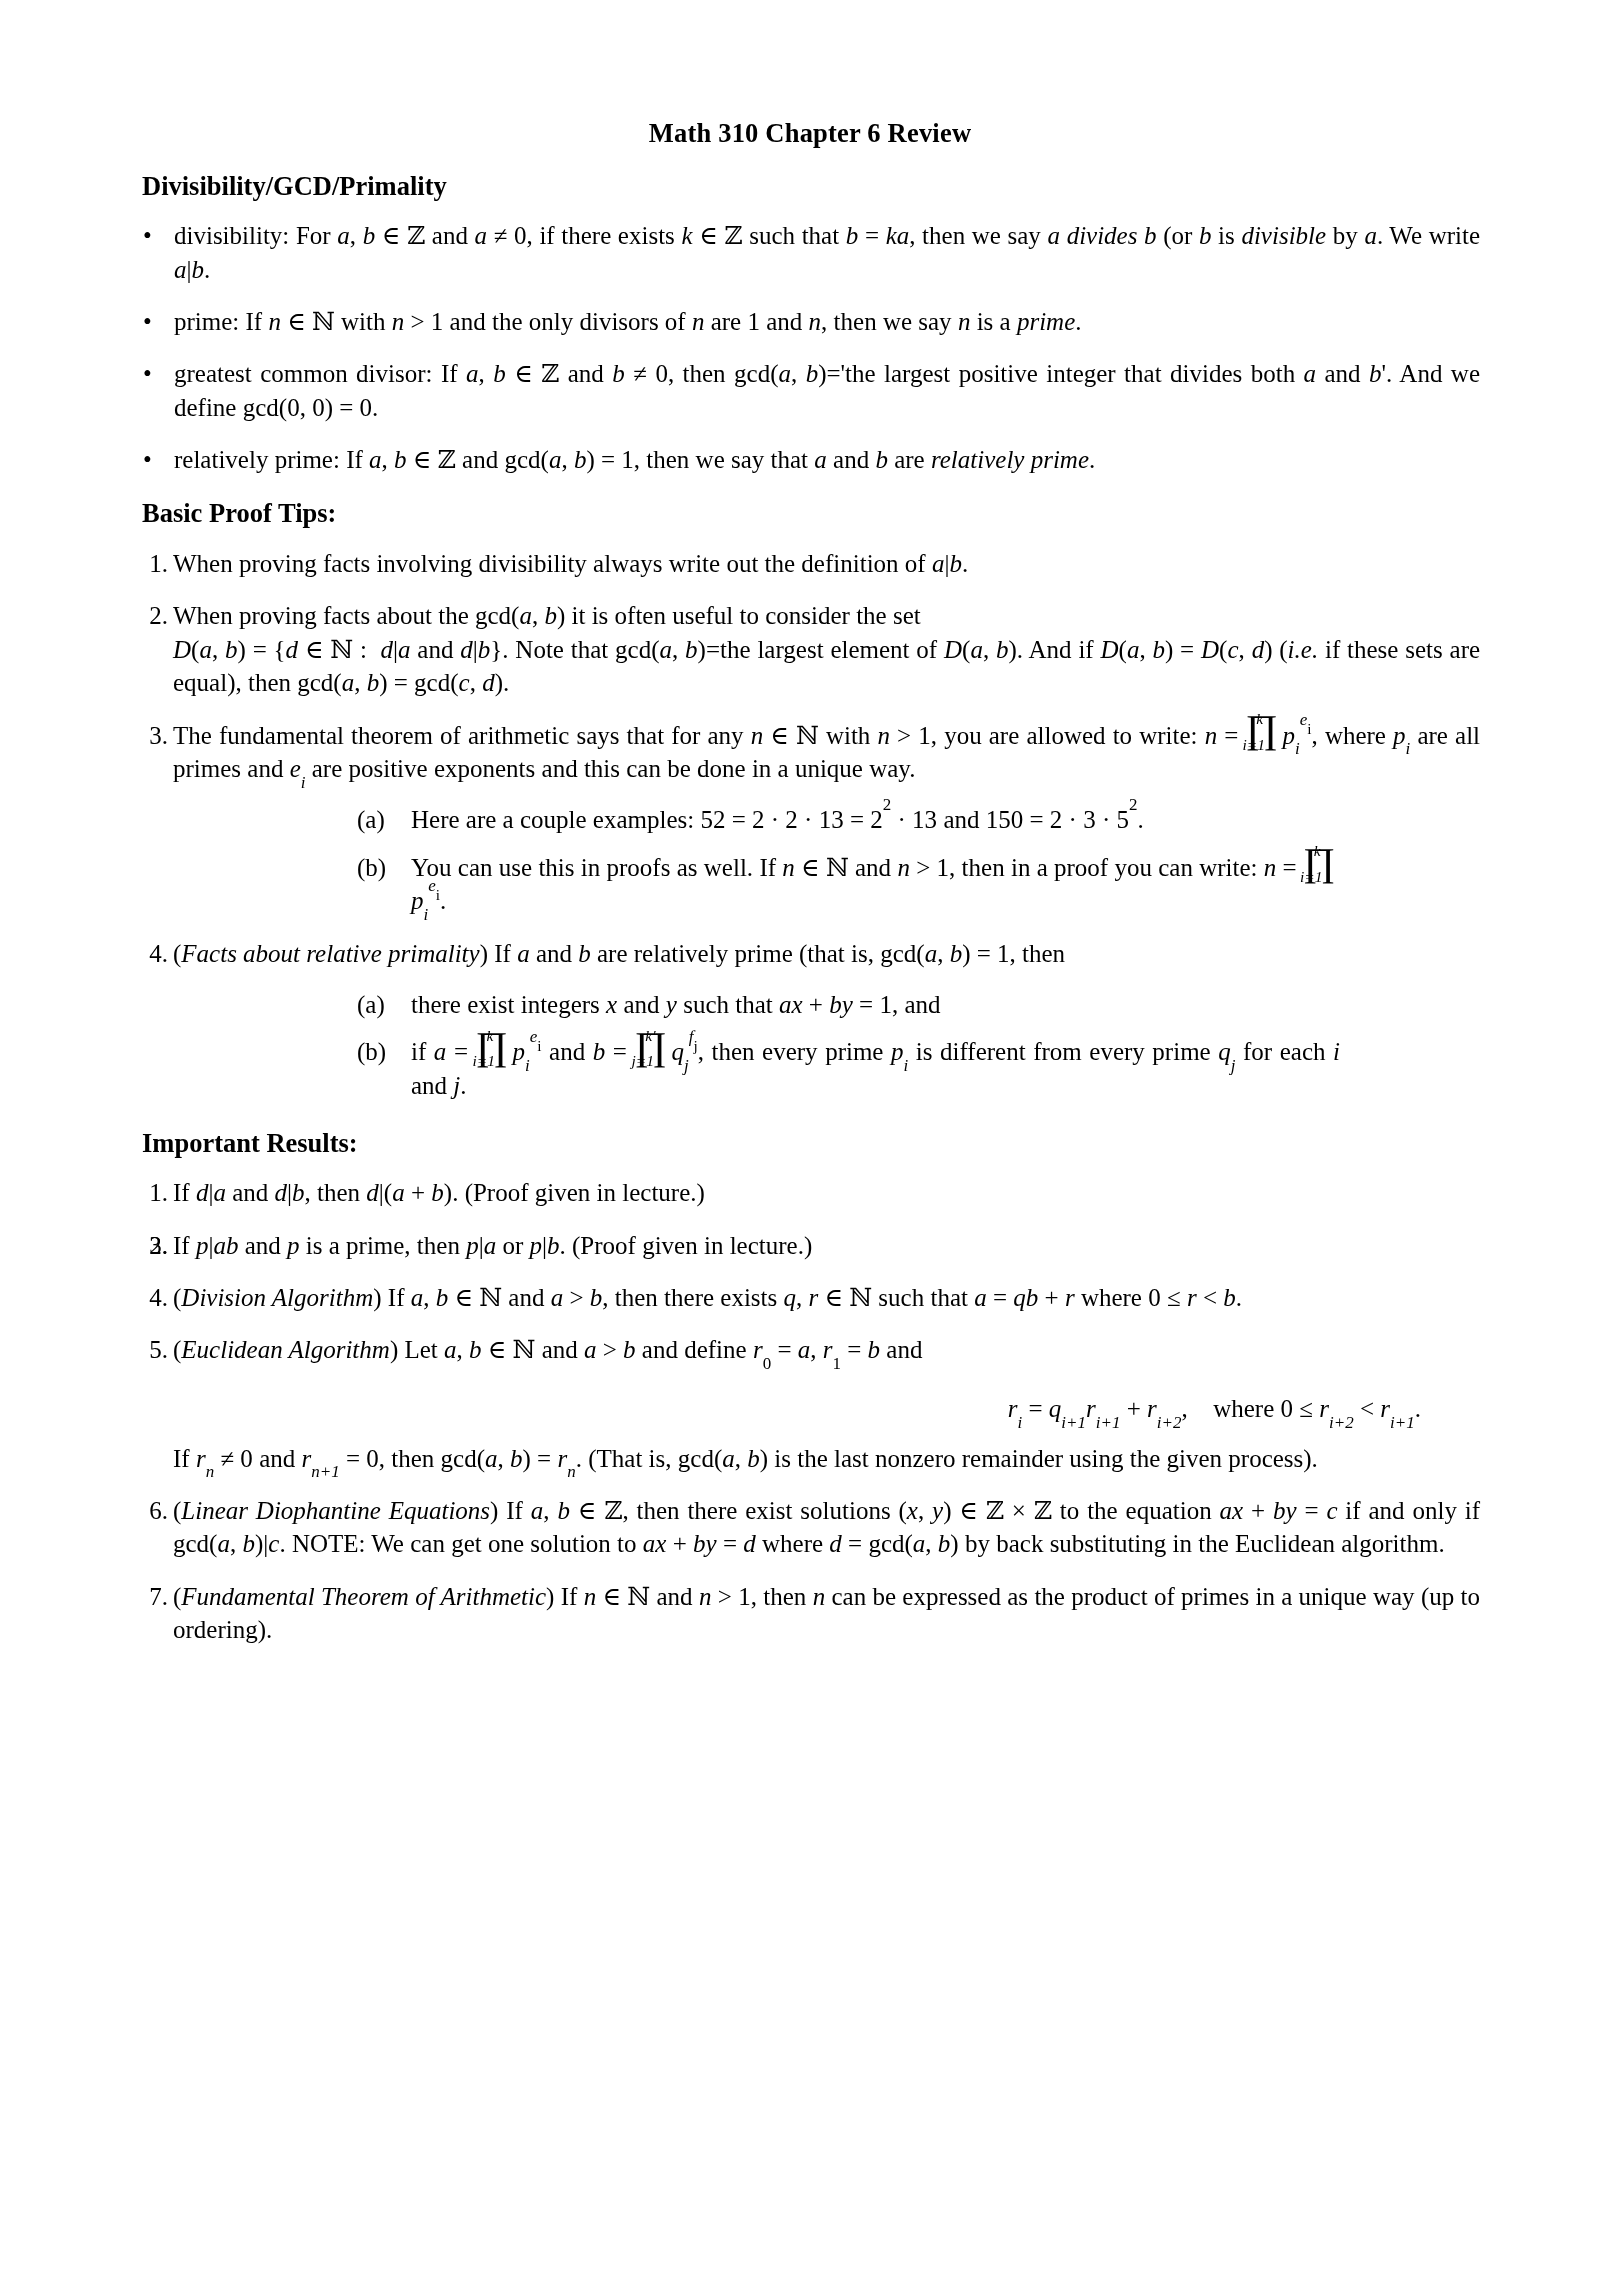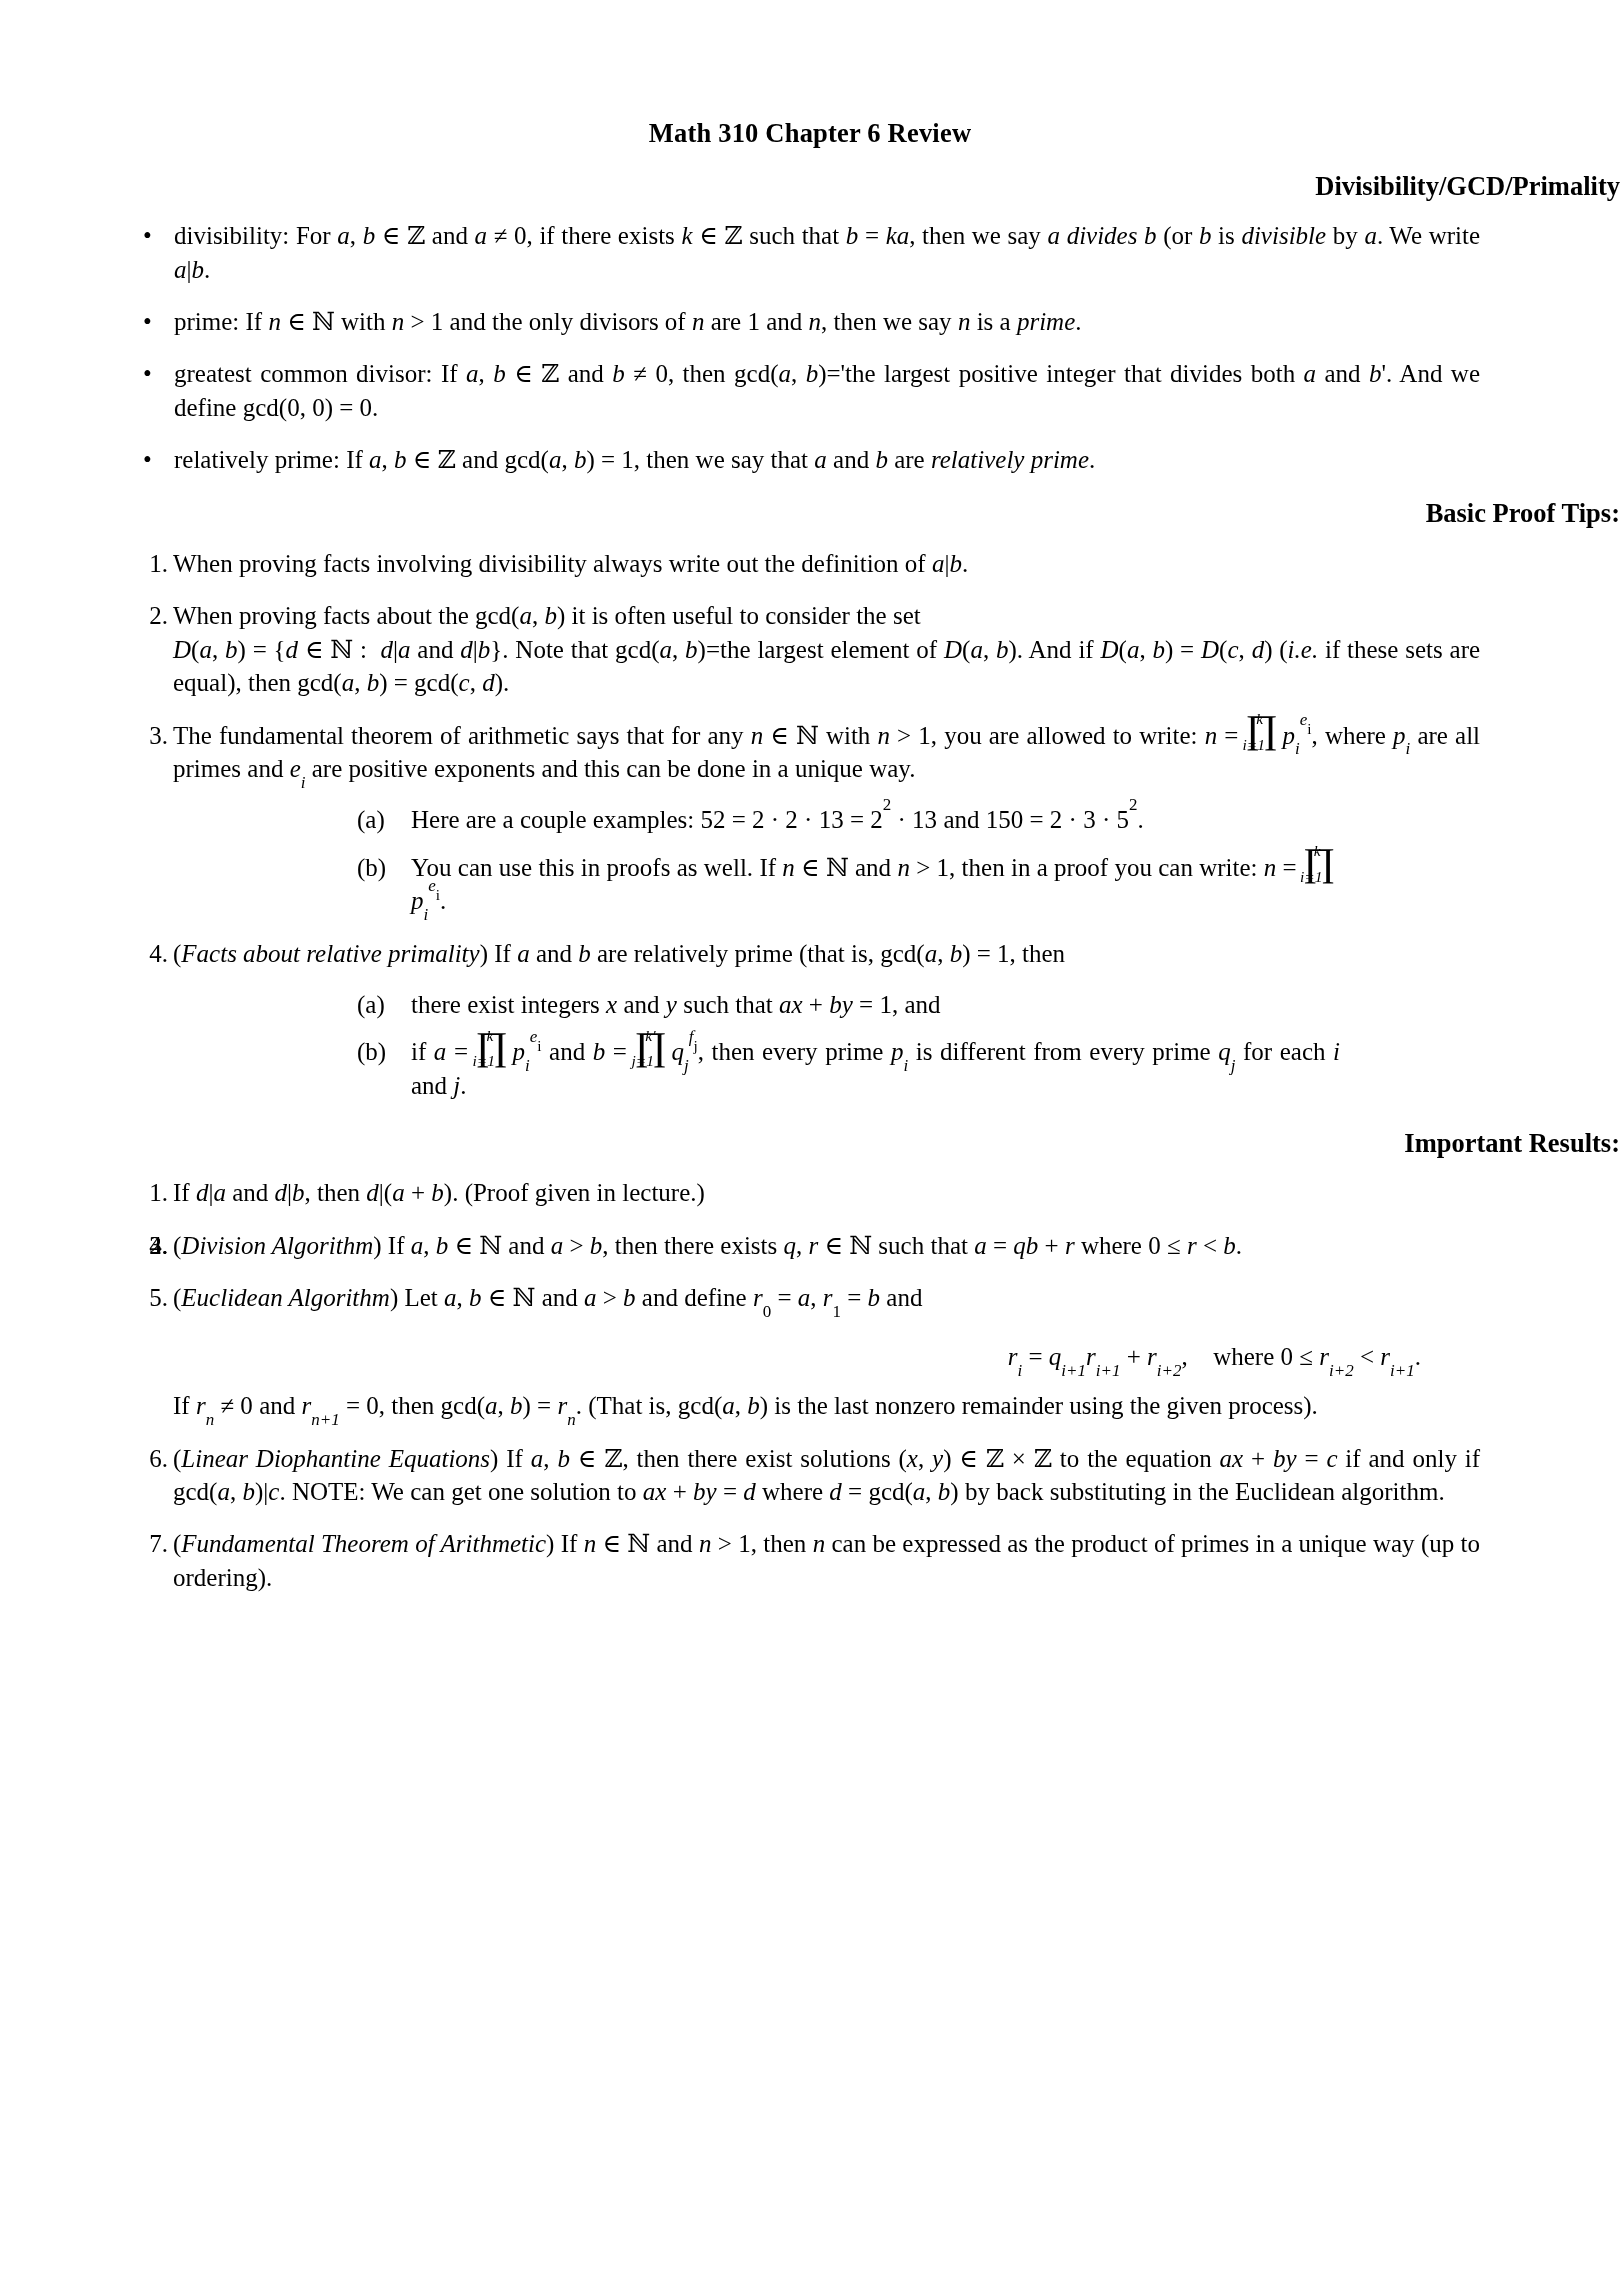--- a/index.html
+++ b/index.html
@@ -34,21 +34,20 @@
   }
 
   
   .section-heading {
     font-weight: bold;
     font-size: 26.5px;
     margin: 0;
     padding-left: 142px;
     padding-top: 21.6px;
     padding-bottom: 3.9px;
-    text-align: right;
   }
   .section-heading.tight {
     padding-top: 25.5px;
   }
 
   
   .list {
     margin: 0;
     padding: 0;
     list-style: none;
@@ -279,20 +278,21 @@
       <span class="marker">1.</span>
       <span>If <span class="math">d</span><span class="mathup">|</span><span class="math">a</span> and <span class="math">d</span><span class="mathup">|</span><span class="math">b</span>, then <span class="math">d</span><span class="mathup">|(</span><span class="math">a</span> <span class="mathup">+</span> <span class="math">b</span><span class="mathup">)</span>. (Proof given in lecture.)</span>
     </li>
 
     <li class="li">
       <span class="marker">2.</span>
     </li>
 
     <li class="li">
       <span class="marker">3.</span>
+      <span>If <span class="math">p</span><span class="mathup">|</span><span class="math">ab</span> and <span class="math">p</span> is a prime, then <span class="math">p</span><span class="mathup">|</span><span class="math">a</span> or <span class="math">p</span><span class="mathup">|</span><span class="math">b</span>. (Proof given in lecture.)</span>
     </li>
 
     <li class="li">
       <span class="marker">4.</span>
       <span>(<span class="emph">Division Algorithm</span>) If <span class="math">a</span>, <span class="math">b</span> <span class="mathup">∈ ℕ</span> and <span class="math">a</span> <span class="mathup">&gt;</span> <span class="math">b</span>, then there exists <span class="math">q</span>, <span class="math">r</span> <span class="mathup">∈ ℕ</span> such that <span class="math">a</span> <span class="mathup">=</span> <span class="math">qb</span> <span class="mathup">+</span> <span class="math">r</span> where <span class="mathup">0 ≤</span> <span class="math">r</span> <span class="mathup">&lt;</span> <span class="math">b</span>.</span>
     </li>
 
     <li class="li">
       <span class="marker">5.</span>
       <span>(<span class="emph">Euclidean Algorithm</span>) Let <span class="math">a</span>, <span class="math">b</span> <span class="mathup">∈ ℕ</span> and <span class="math">a</span> <span class="mathup">&gt;</span> <span class="math">b</span> and define <span class="math">r</span><sub class="up">0</sub> <span class="mathup">=</span> <span class="math">a</span>, <span class="math">r</span><sub class="up">1</sub> <span class="mathup">=</span> <span class="math">b</span> and</span>

